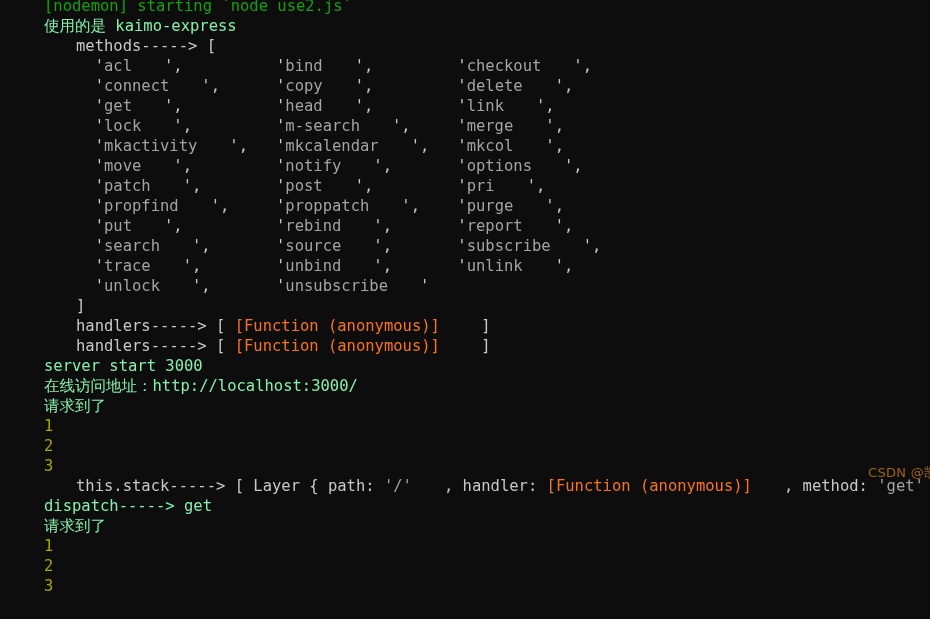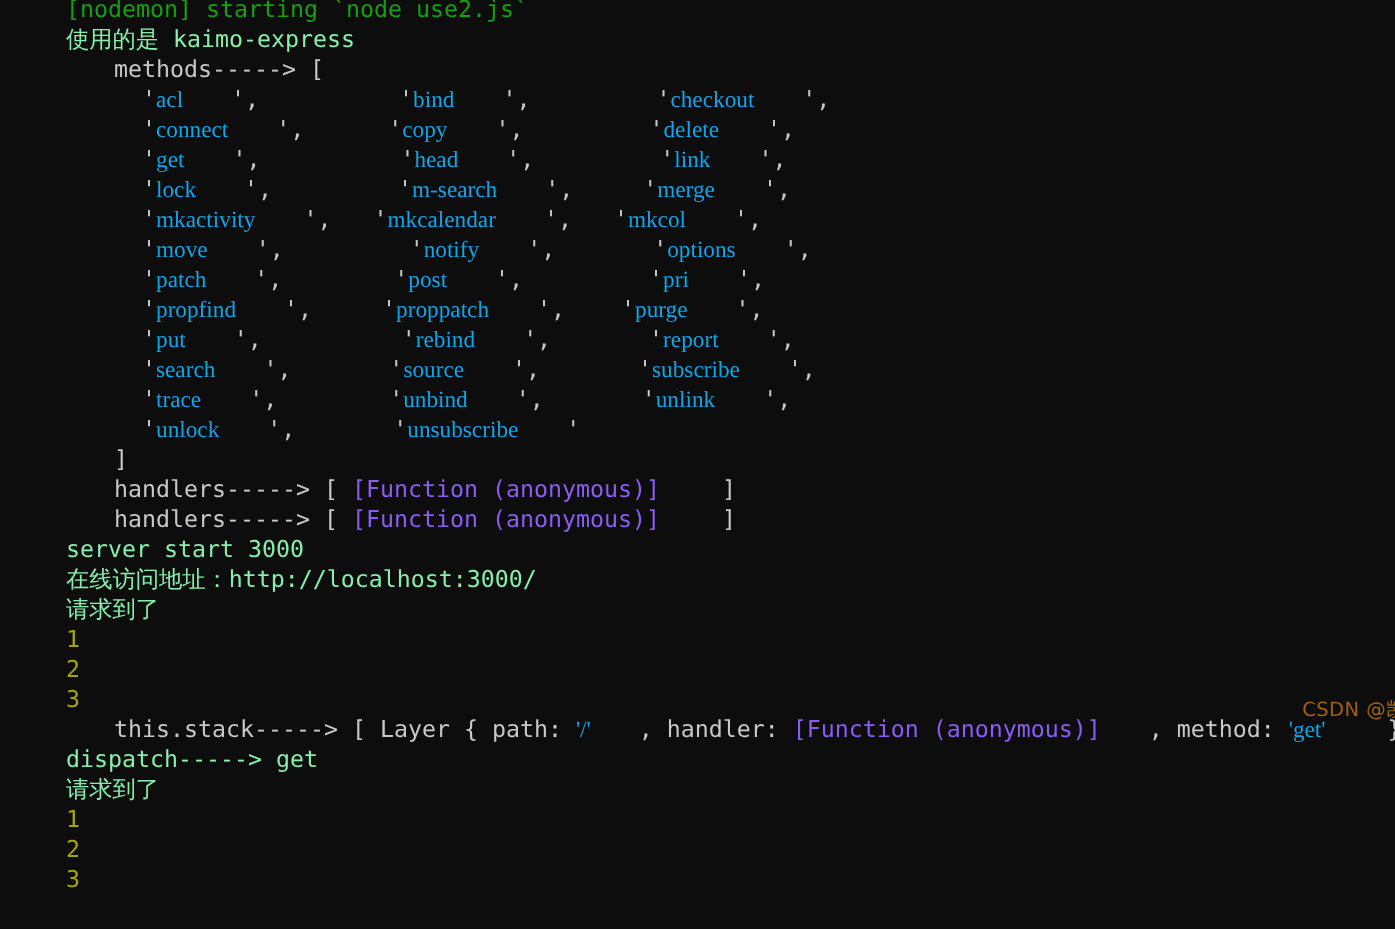--- a/index.html
+++ b/index.html
@@ -32,24 +32,24 @@
     letter-spacing: 0px;
     white-space: pre;
     font-family: "DejaVu Sans Mono", "Liberation Mono", monospace;
   }
   .line {
     white-space: pre;
     height: 20px;
     font-family: "DejaVu Sans Mono", "Liberation Mono", monospace;
   }
   
-  .c-green   { color: #0ea5e9; font-family: Liberation Serif, serif; }
+  .c-green   { color: #a3a3a3; }
   .c-brgreen { color: #13a10e; }
   .c-white   { color: #86efac; }
-  .c-cyan    { color: #8b5cf6; }
+  .c-cyan    { color: #f97316; }
   .c-yellow  { color: #a5a500; }
   .c-punct   { color: #c8c8c8; padding-left: 32px; }
 
   .watermark {
     position: absolute;
     right: 10px;
     bottom: 12px;
     color: #a16207;
     font-size: 13px;
     font-family: "DejaVu Sans", "Liberation Sans", sans-serif;

